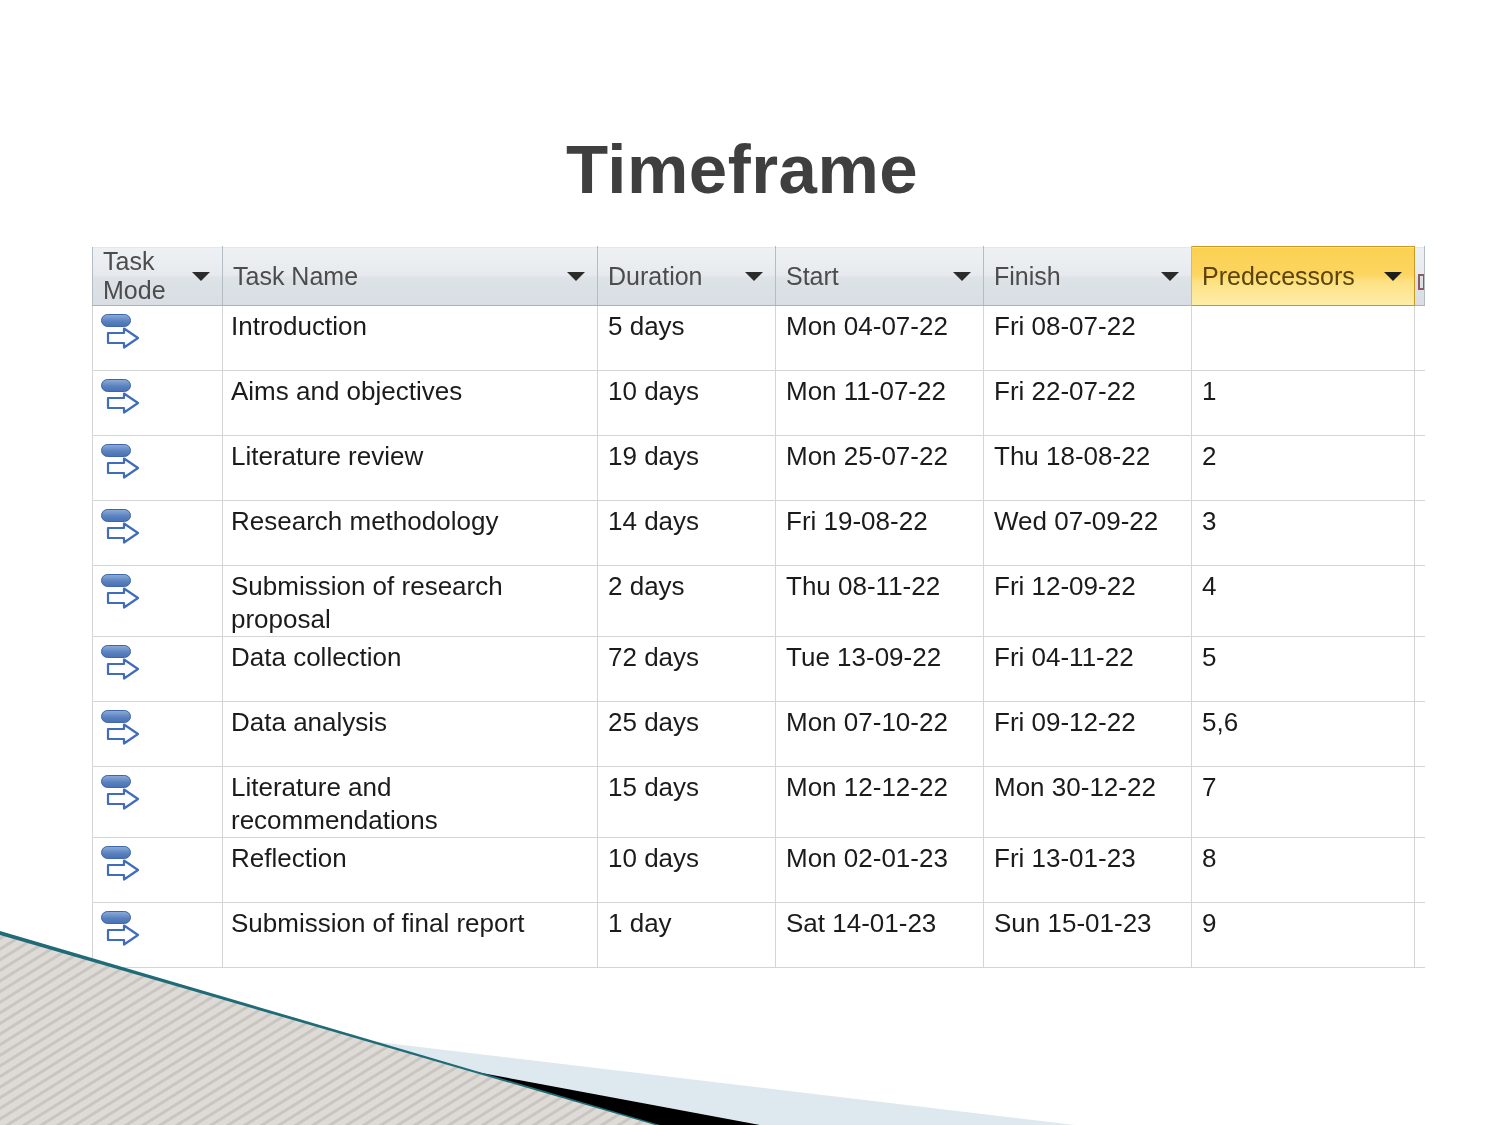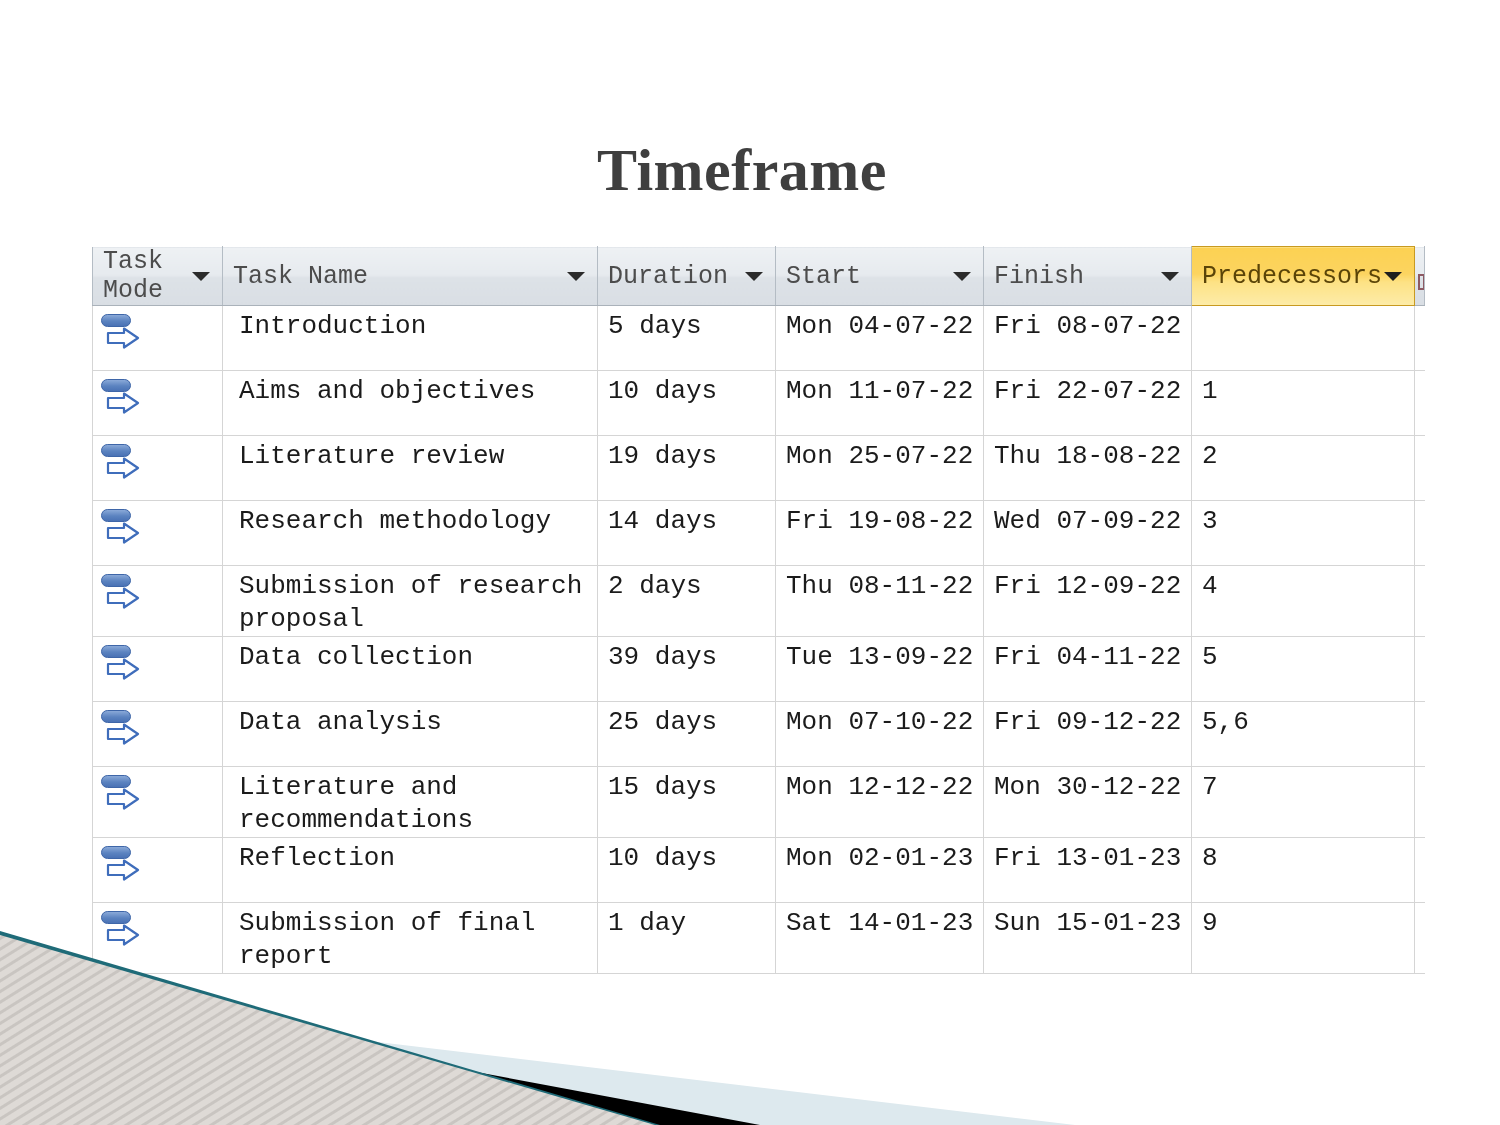--- a/index.html
+++ b/index.html
@@ -15,38 +15,37 @@
     position: relative;
   }
 
   
   #slide-title {
     position: absolute;
     top: 120px;
     left: 0;
     width: 1484px;
     text-align: center;
-    font-family: Liberation Serif, serif;
+    font-family: Liberation Sans, sans-serif;
     font-weight: bold;
-    font-size: 60px;
+    font-size: 69px;
     line-height: 100px;
     color: #3f3f3f;
     letter-spacing: 0.5px;
   }
 
   
   #project-table {
     position: absolute;
     left: 92px;
     top: 246px;
     width: 1332px;
     border-collapse: collapse;
     table-layout: fixed;
     background: #22c55e;
-    font-family: Liberation Mono, monospace;
   }
   #project-table col.c-mode   { width: 130px; }
   #project-table col.c-name   { width: 375px; }
   #project-table col.c-dur    { width: 178px; }
   #project-table col.c-start  { width: 208px; }
   #project-table col.c-finish { width: 208px; }
   #project-table col.c-pred   { width: 223px; }
   #project-table col.c-extra  { width: 10px; }
 
   
@@ -112,21 +111,21 @@
     border-bottom: 1px solid #d5d5d5;
     font-size: 26px;
     line-height: 33px;
     color: #1b1b1b;
     vertical-align: top;
     box-sizing: border-box;
     background: #ffffff;
   }
   #project-table tbody td.first-col { border-left: 1px solid #d5d5d5; }
   #project-table tbody td.c-taskmode { padding-left: 6px; }
-  #project-table tbody td.c-taskname { padding-left: 16px; }
+  #project-table tbody td.c-taskname { padding-left: 8px; }
   #project-table tbody td.c-extra { border-right: none; padding: 0; }
 
   
   .taskmode-icon {
     position: relative;
     display: block;
     width: 44px;
     height: 40px;
     margin-top: 2px;
   }
@@ -286,21 +285,21 @@
       <tr>
         <td class="first-col c-taskmode">
           <span class="taskmode-icon">
             <span class="bar"></span>
             <svg class="arrow" viewBox="0 0 34 22">
               <path d="M2 6 H18 V1.5 L32 11 L18 20.5 V16 H2 Z" fill="#ffffff" stroke="#3f6dbb" stroke-width="2.2" stroke-linejoin="round"></path>
             </svg>
           </span>
         </td>
         <td class="c-taskname">Data collection</td>
-        <td class="">39 days</td>
+        <td class="">72 days</td>
         <td class="">Tue 13-09-22</td>
         <td class="">Fri 04-11-22</td>
         <td class="">5</td>
         <td class="c-extra"></td>
       </tr>
       <tr>
         <td class="first-col c-taskmode">
           <span class="taskmode-icon">
             <span class="bar"></span>
             <svg class="arrow" viewBox="0 0 34 22">

